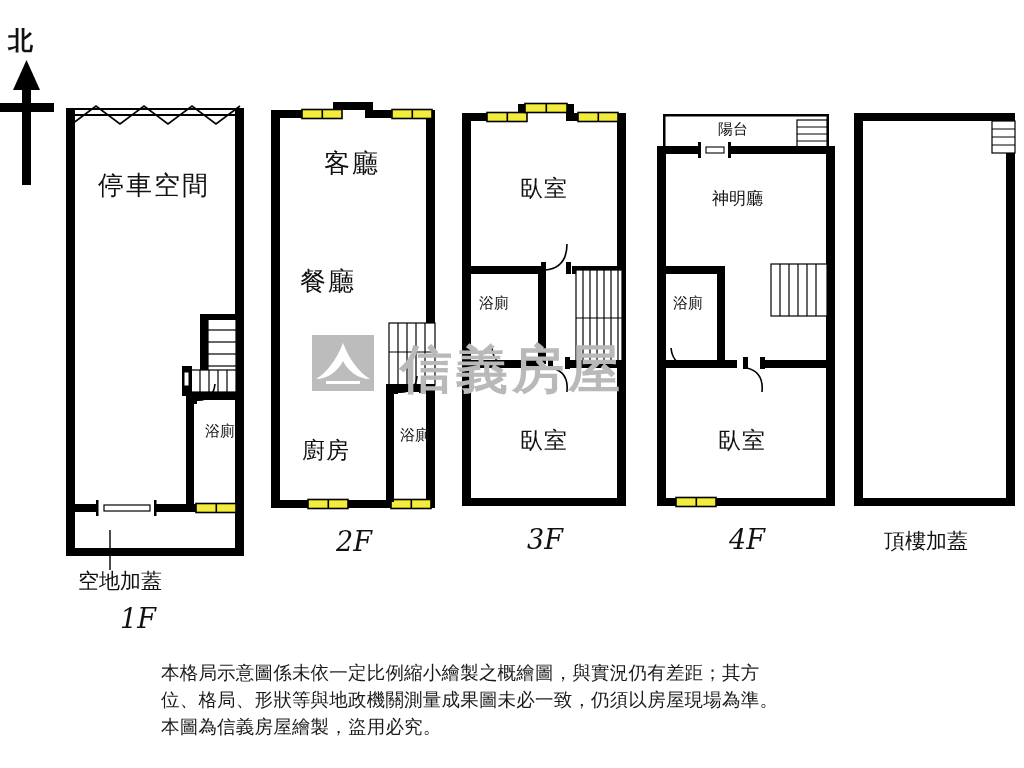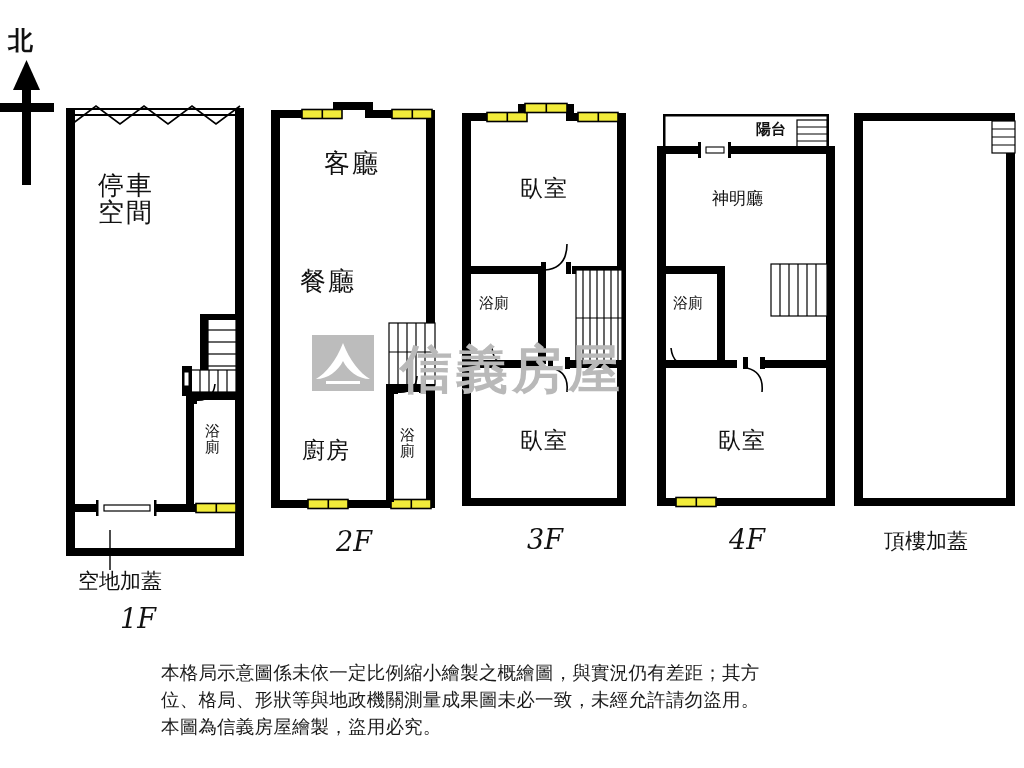--- a/index.html
+++ b/index.html
@@ -18,21 +18,21 @@
     white-space:nowrap;
     line-height:1.05;
     user-select:none;
   }
   .room-lbl{font-size:23px;letter-spacing:1px;}
   .room-lbl-big{font-size:26px;letter-spacing:2px;}
   .small-lbl{font-size:15px;letter-spacing:0px;}
   .floor-lbl{font-size:27px;font-family:"DejaVu Serif","Liberation Serif",serif;font-style:italic;}
   .floor-lbl-cn{font-size:21px;}
   .compass-lbl{font-size:25px;font-weight:bold;}
-  .vcol{display:flex;flex-direction:column;align-items:center;}
+  .vcol{display:flex;align-items:center;}
   #disclaimer{
     position:absolute;
     left:152px;top:660px;width:740px;
     font-size:18.5px;
     color:#1a1a1a;
     line-height:1.45;
     letter-spacing:0.2px;
   }
   #disclaimer div{white-space:nowrap;margin-left:9px;}
   #watermark{
@@ -311,38 +311,38 @@
     <span>浴</span>
     <span>廁</span>
   </div>
   <div class="lbl floor-lbl" style="left:336px;top:528px;">2F</div>
 
   <div class="lbl room-lbl" style="left:520px;top:176px;">臥室</div>
   <div class="lbl small-lbl" style="left:479px;top:296px;">浴廁</div>
   <div class="lbl room-lbl" style="left:520px;top:428px;">臥室</div>
   <div class="lbl floor-lbl" style="left:527px;top:526px;">3F</div>
 
-  <div class="lbl small-lbl" style="left:756px;top:122px;font-weight:bold;">陽台</div>
+  <div class="lbl small-lbl" style="left:718px;top:122px;">陽台</div>
   <div class="lbl small-lbl" style="left:712px;top:190px;font-size:17px;">神明廳</div>
   <div class="lbl small-lbl" style="left:673px;top:296px;">浴廁</div>
   <div class="lbl room-lbl" style="left:718px;top:428px;">臥室</div>
   <div class="lbl floor-lbl" style="left:729px;top:526px;">4F</div>
 
   <div class="lbl floor-lbl-cn" style="left:884px;top:530px;">頂樓加蓋</div>
 
   <div id="watermark">
     <div id="wm-row">
       <svg width="62" height="56" viewBox="0 0 62 56">
         <rect x="0" y="0" width="62" height="56" fill="#bcbcbc"></rect>
         <path d="M31,8 C24,26 14,38 4,44 C16,44 26,36 31,26 C36,36 46,44 58,44 C48,38 38,26 31,8 Z" fill="#ffffff"></path>
         <rect x="14" y="46" width="34" height="3" fill="#ffffff"></rect>
       </svg>
       <span id="wm-text">信義房屋</span>
     </div>
   </div>
 
   <div id="disclaimer">
     <div>本格局示意圖係未依一定比例縮小繪製之概繪圖，與實況仍有差距；其方</div>
-    <div>位、格局、形狀等與地政機關測量成果圖未必一致，未經允許請勿盜用。</div>
+    <div>位、格局、形狀等與地政機關測量成果圖未必一致，仍須以房屋現場為準。</div>
     <div>本圖為信義房屋繪製，盜用必究。</div>
   </div>
 
 </div>
 
 </body></html>

